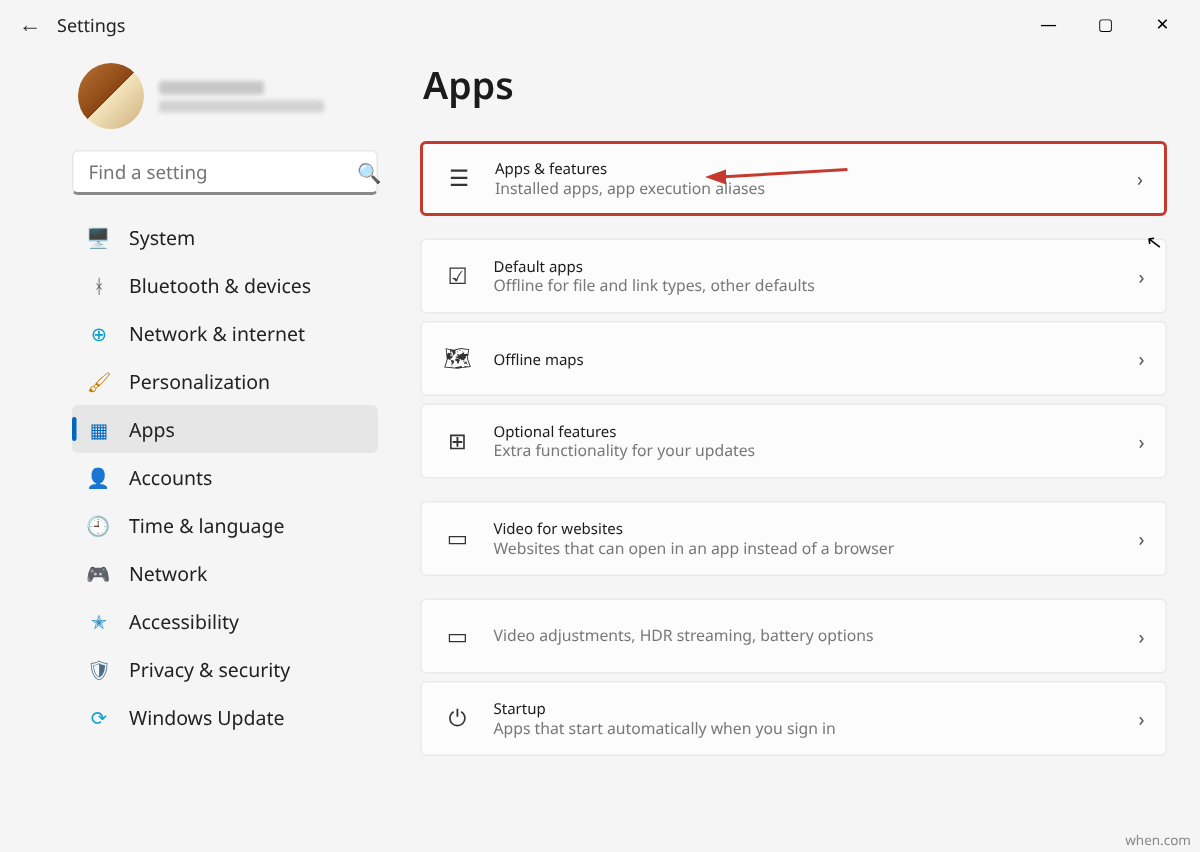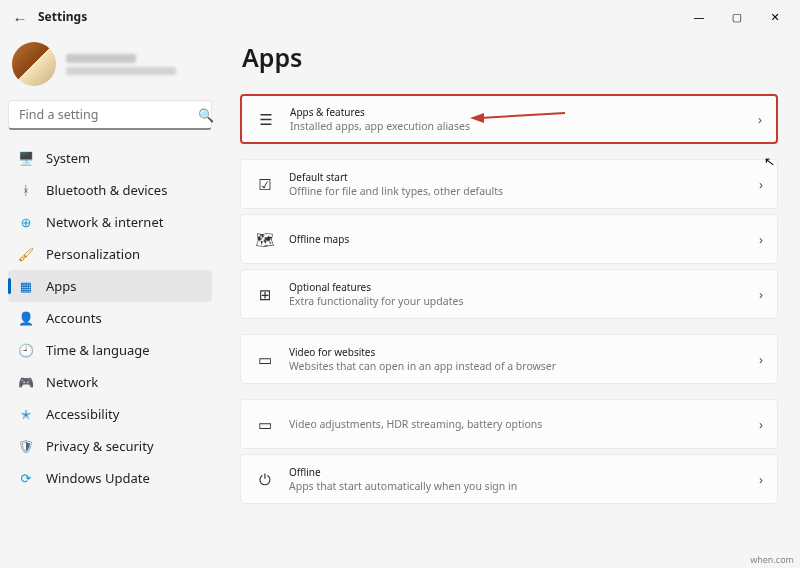--- a/index.html
+++ b/index.html
@@ -1,27 +1,27 @@
 <!DOCTYPE html>
 <html><head>
 <meta charset="utf-8">
 <style>
 * { margin:0; padding:0; box-sizing:border-box; font-family:"Segoe UI",system-ui,sans-serif; }
 body { background:#f5f5f5; width:800px; height:568px; overflow:hidden; position:relative; }
 
 
 .titlebar { display:flex; align-items:center; height:32px; padding:0 6px; }
 .back-btn { width:28px; height:28px; display:flex; align-items:center; justify-content:center; font-size:15px; color:#333; border-radius:4px; }
-.ttl { font-size:12px; margin-left:4px; color:#222;font-weight:bold; }
+.ttl { font-size:12px; margin-left:4px; color:#222; }
 .win-controls { margin-left:auto; display:flex; }
 .win-controls div { width:38px; height:28px; display:flex; align-items:center; justify-content:center; font-size:11px; }
 
 
 .wrap { display:flex; height:calc(100% - 32px); }
-.sidebar { width:218px; padding:6px 6px 6px 8px; }
+.sidebar { width:218px; padding:6px 6px 6px 8px;margin-left:40px; }
 .main { flex:1; padding:6px 22px 6px 22px; }
 
 
 .user { display:flex; align-items:center; gap:10px; padding:4px 4px 14px 4px; }
 .avatar { width:44px; height:44px; border-radius:50%; background:linear-gradient(135deg,#b87333 0%, #8b4513 50%, #f4e4bc 50%, #cdaf7d 100%); }
 .user-txt .line1 { height:9px; width:70px; background:#c8c8c8; border-radius:2px; filter:blur(1.5px); margin-bottom:4px;}
 .user-txt .line2 { height:8px; width:110px; background:#d2d2d2; border-radius:2px; filter:blur(1.5px);}
 
 
 .search { display:flex; align-items:center; background:#fff; border:1px solid #e6e6e6; border-bottom:2px solid #888; border-radius:4px; height:30px; padding:0 10px; margin-bottom:12px; }
@@ -137,21 +137,21 @@
     <div class="card-txt">
       <div class="card-ttl">Apps &amp; features</div>
       <div class="card-sub">Installed apps, app execution aliases</div>
     </div>
     <div class="chev">›</div>
         </div>
         <div style="height: 10px;"></div>
         <div class="card">
           <div class="card-ic">☑</div>
     <div class="card-txt">
-      <div class="card-ttl">Default start</div>
+      <div class="card-ttl">Default apps</div>
       <div class="card-sub">Offline for file and link types, other defaults</div>
     </div>
     <div class="chev">›</div>
         </div>
         <div class="card">
           <div class="card-ic">🗺</div>
     <div class="card-txt">
       <div class="card-ttl">Offline maps</div>
     </div>
     <div class="chev">›</div>
@@ -177,21 +177,21 @@
         <div class="card">
           <div class="card-ic">▭</div>
     <div class="card-txt">
       <div class="card-sub">Video adjustments, HDR streaming, battery options</div>
     </div>
     <div class="chev">›</div>
         </div>
         <div class="card">
           <div class="card-ic">⏻</div>
     <div class="card-txt">
-      <div class="card-ttl">Offline</div>
+      <div class="card-ttl">Startup</div>
       <div class="card-sub">Apps that start automatically when you sign in</div>
     </div>
     <div class="chev">›</div>
         </div>
       </div>
   </div>
 </div>
 
 <svg class="arrow" width="100" height="20">
   <line x1="95" y1="5" x2="10" y2="10" stroke="#c43a2f" stroke-width="2"></line>

